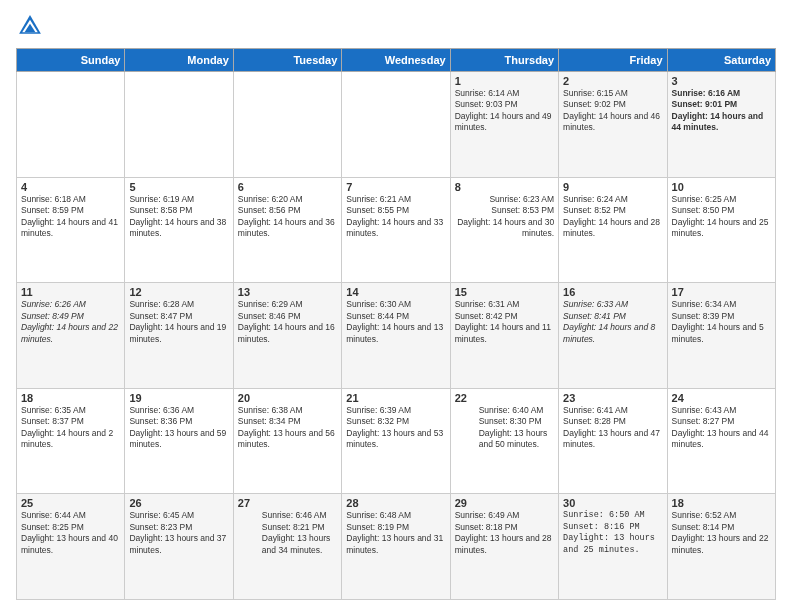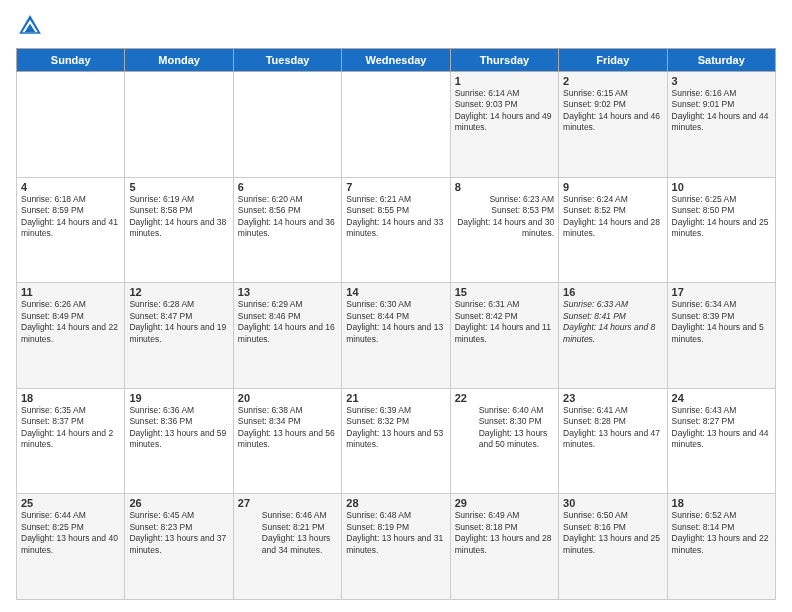--- a/index.html
+++ b/index.html
@@ -63,21 +63,21 @@
     .calendar-table {
       width: 100%;
       border-collapse: collapse;
       flex: 1;
       font-size: 9.5px;
     }
     .calendar-table thead tr th {
       background-color: #1a6fc4;
       color: white;
       padding: 5px 4px;
-      text-align: center;
+      text-align: right;
       font-size: 11px;
       border: 1px solid #aaa;
     }
     .calendar-table tbody tr td {
       border: 1px solid #ccc;
       vertical-align: top;
       padding: 3px 4px;
       width: calc(100% / 7);
       height: 78px;
       background: #fff;
@@ -157,21 +157,21 @@
             <div class="cell-content">
               <div class="day-number">2</div>
               <div class="cell-info" style="white-space: pre-line;">Sunrise: 6:15 AM
 Sunset: 9:02 PM
 Daylight: 14 hours and 46 minutes.</div>
             </div>
           </td>
           <td>
             <div class="cell-content">
               <div class="day-number">3</div>
-              <div class="cell-info" style="white-space: pre-line;">Sunrise: 6:16 AM
+              <div class="cell-info" style="white-space: pre-line; font-weight: bold;">Sunrise: 6:16 AM
 Sunset: 9:01 PM
 Daylight: 14 hours and 44 minutes.</div>
             </div>
           </td>
         </tr>
         <tr>
           <td>
             <div class="cell-content">
               <div class="day-number">4</div>
               <div class="cell-info" style="white-space: pre-line;">Sunrise: 6:18 AM
@@ -225,21 +225,21 @@
               <div class="cell-info" style="white-space: pre-line;">Sunrise: 6:25 AM
 Sunset: 8:50 PM
 Daylight: 14 hours and 25 minutes.</div>
             </div>
           </td>
         </tr>
         <tr>
           <td>
             <div class="cell-content">
               <div class="day-number">11</div>
-              <div class="cell-info" style="white-space: pre-line;">Sunrise: 6:26 AM
+              <div class="cell-info" style="white-space: pre-line; font-style: italic;">Sunrise: 6:26 AM
 Sunset: 8:49 PM
 Daylight: 14 hours and 22 minutes.</div>
             </div>
           </td>
           <td>
             <div class="cell-content">
               <div class="day-number">12</div>
               <div class="cell-info" style="white-space: pre-line;">Sunrise: 6:28 AM
 Sunset: 8:47 PM
 Daylight: 14 hours and 19 minutes.</div>
@@ -381,21 +381,21 @@
             <div class="cell-content">
               <div class="day-number">29</div>
               <div class="cell-info" style="white-space: pre-line;">Sunrise: 6:49 AM
 Sunset: 8:18 PM
 Daylight: 13 hours and 28 minutes.</div>
             </div>
           </td>
           <td>
             <div class="cell-content">
               <div class="day-number">30</div>
-              <div class="cell-info" style="white-space: pre-line;">Sunrise: 6:50 AM
+              <div class="cell-info" style="white-space: pre-line; font-family: Liberation Mono, monospace;">Sunrise: 6:50 AM
 Sunset: 8:16 PM
 Daylight: 13 hours and 25 minutes.</div>
             </div>
           </td>
           <td>
             <div class="cell-content">
               <div class="day-number">18</div>
               <div class="cell-info" style="white-space: pre-line;">Sunrise: 6:52 AM
 Sunset: 8:14 PM
 Daylight: 13 hours and 22 minutes.</div>

